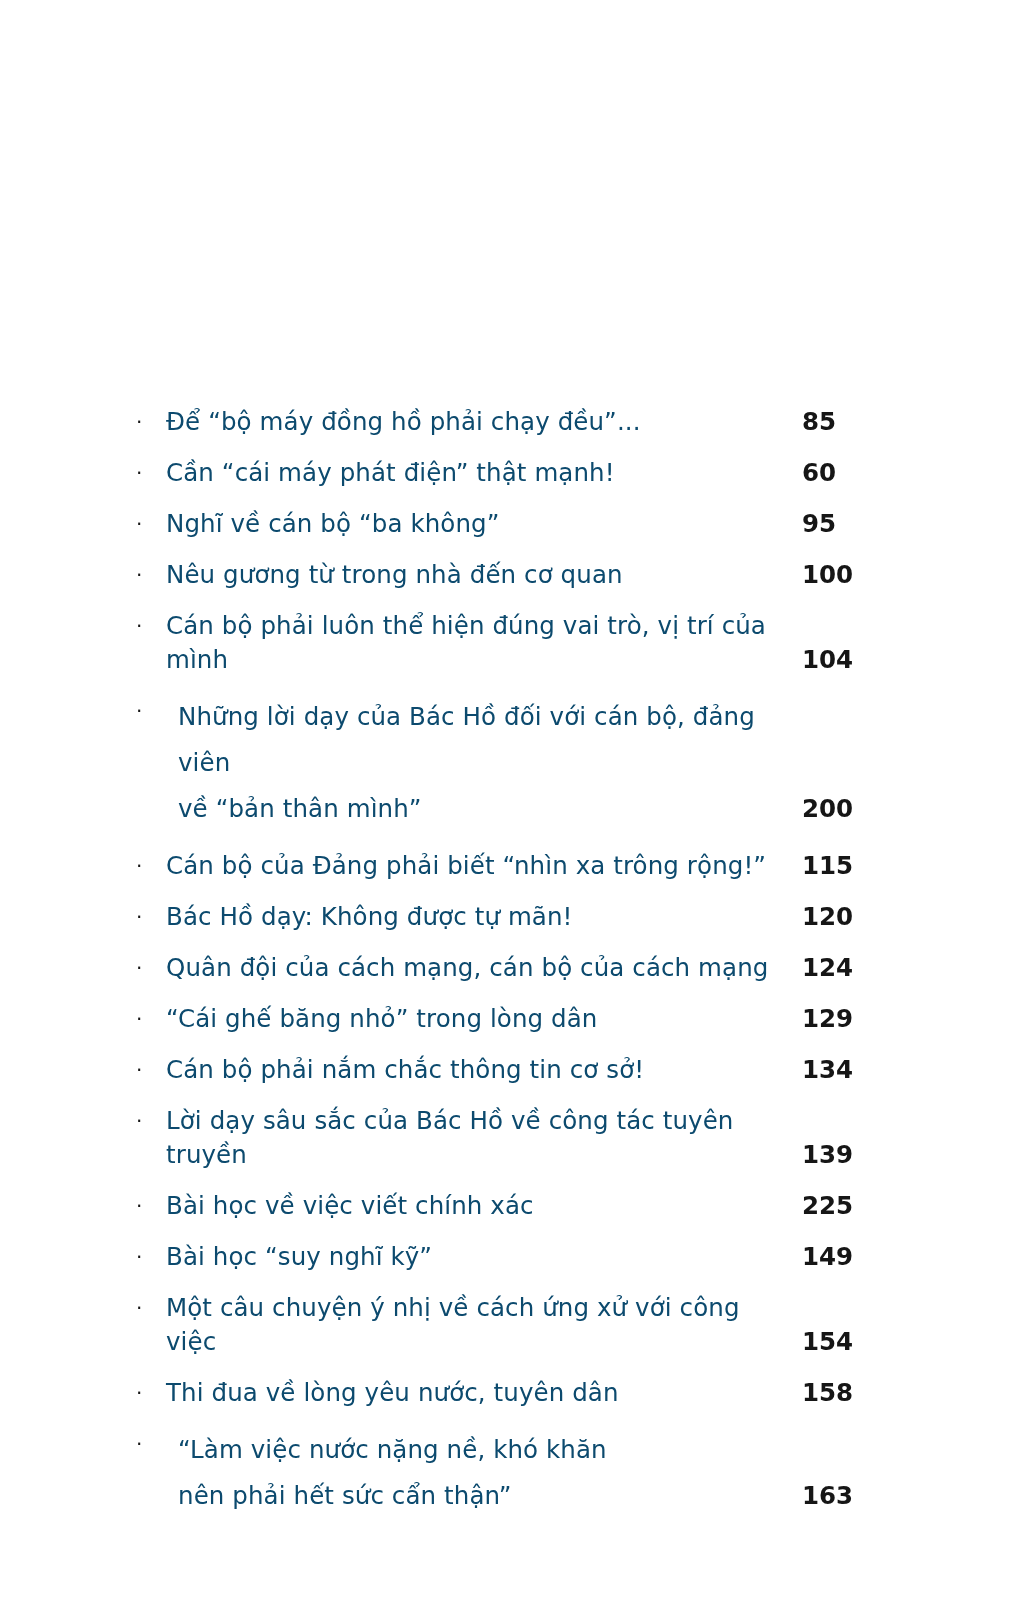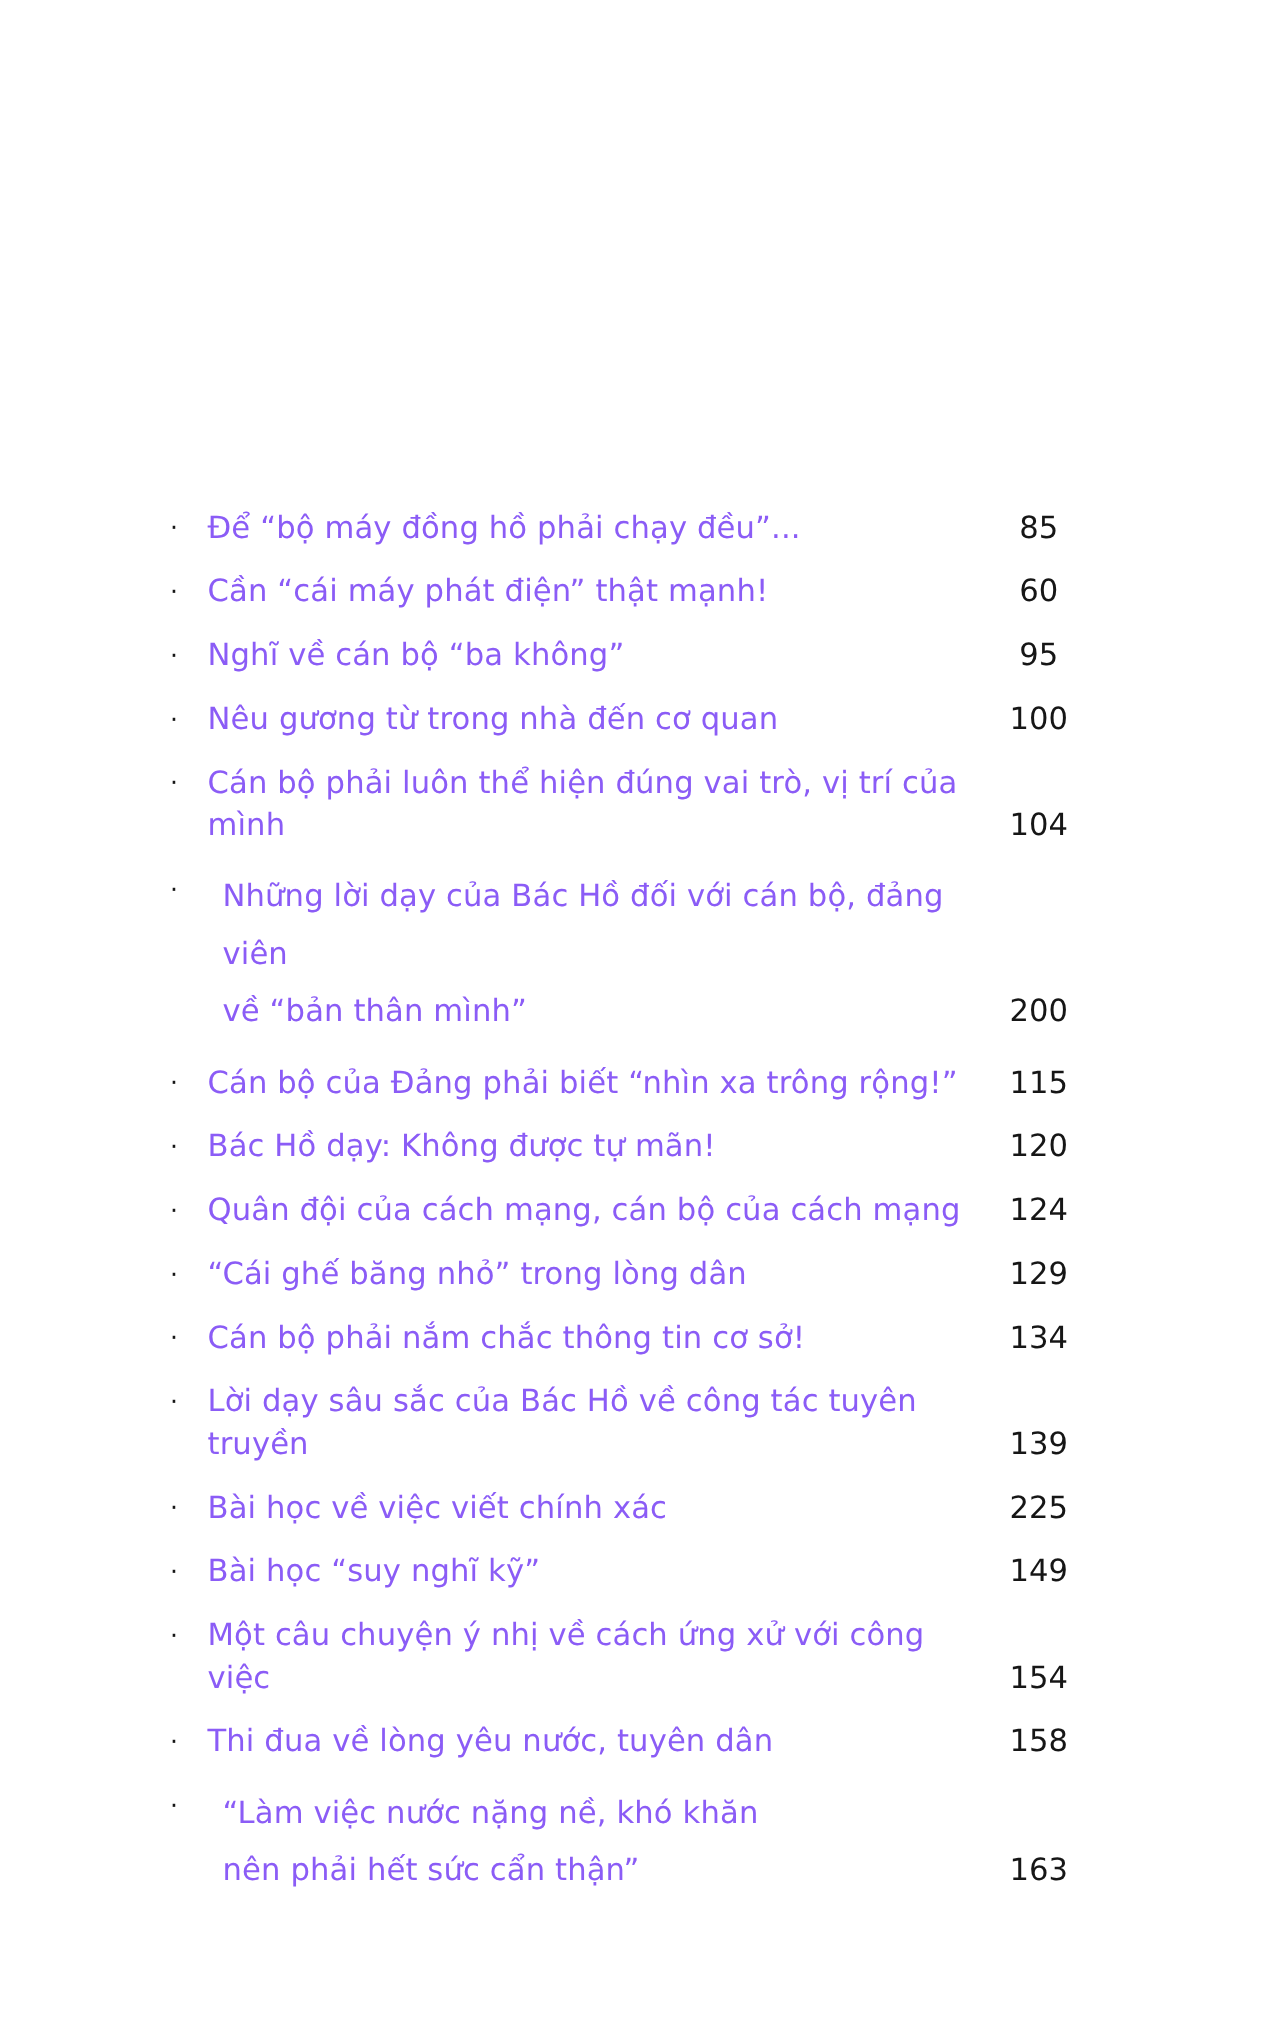--- a/index.html
+++ b/index.html
@@ -47,33 +47,34 @@
   .entry-body {
     flex: 1 1 auto;
     display: flex;
     align-items: flex-start;
     justify-content: space-between;
   }
   .title {
     font-size: 24.5px;
     line-height: 34px;
     letter-spacing: 0.1px;
-    color: #8b5cf6;
+    color: #0c4a6e;
     max-width: 640px;
     white-space: pre-line;
   }
   .page-num {
     font-size: 24.5px;
     line-height: 34px;
     color: #161616;
-    text-align: center;
+    text-align: left;
     min-width: 58px;
     flex: 0 0 auto;
     margin-left: 12px;
     align-self: flex-end;
+    font-weight: bold;
   }
   .entry-2line .title {
     line-height: 46px;
     margin-left: 12px;
   }
   .entry-2line .page-num {
     line-height: 46px;
   }
 </style>
 </head>

